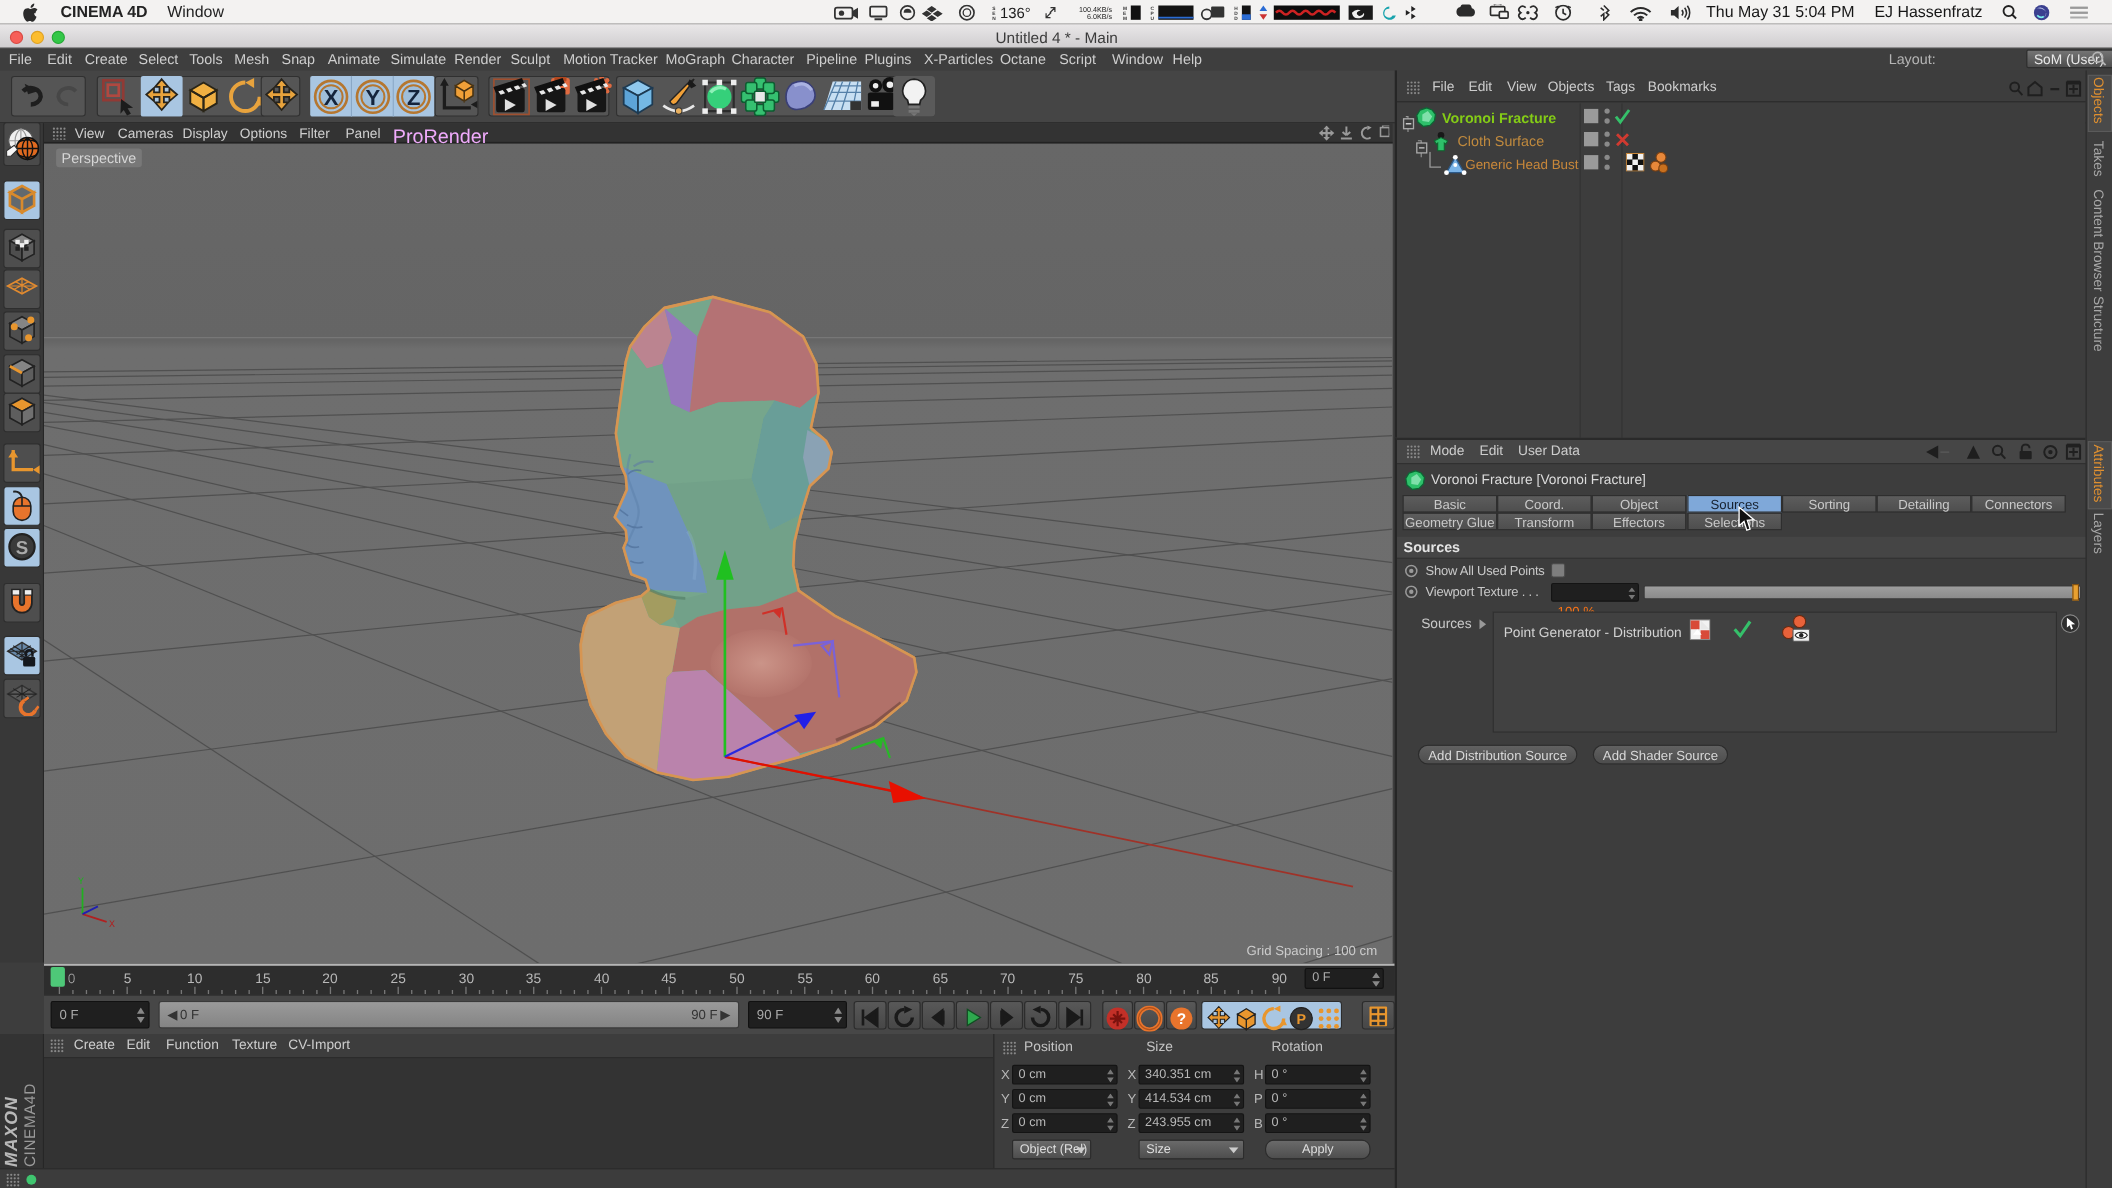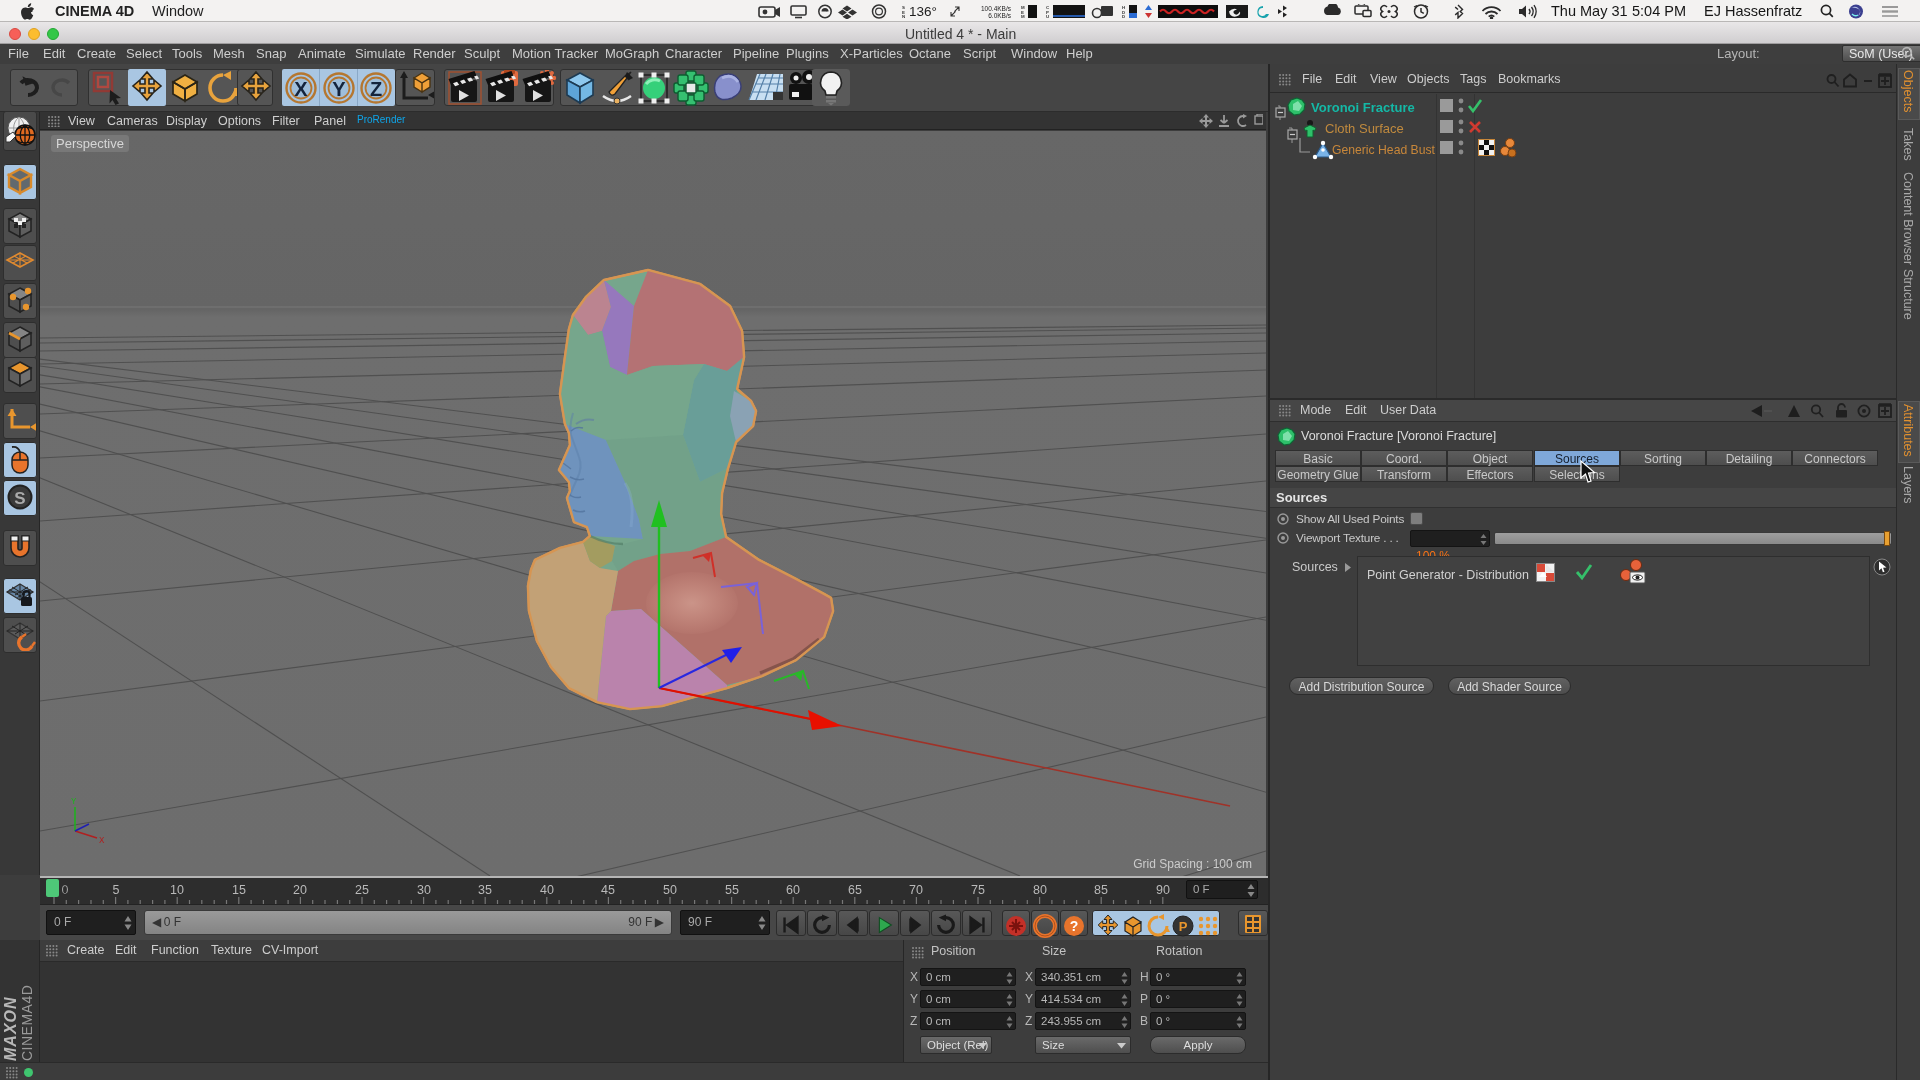--- a/index.html
+++ b/index.html
@@ -427,21 +427,21 @@
         <circle cx="8.4" cy="11.600000000000001" r="1"></circle>
         <circle cx="11.600000000000001" cy="11.600000000000001" r="1"></circle>
       </g>
     </svg>
   <div class="tx" style="left:28px;top:2px;font-size:12.5px;color:#cfcfcf;">View</div>
   <div class="tx" style="left:67px;top:2px;font-size:12.5px;color:#cfcfcf;">Cameras</div>
   <div class="tx" style="left:126px;top:2px;font-size:12.5px;color:#cfcfcf;">Display</div>
   <div class="tx" style="left:178px;top:2px;font-size:12.5px;color:#cfcfcf;">Options</div>
   <div class="tx" style="left:232px;top:2px;font-size:12.5px;color:#cfcfcf;">Filter</div>
   <div class="tx" style="left:274px;top:2px;font-size:12.5px;color:#cfcfcf;">Panel</div>
-  <div class="tx" style="left:317px;top:2px;font-size:10px;color:#0ea5e9;text-align:right;">ProRender</div>
+  <div class="tx" style="left:317px;top:2px;font-size:18px;color:#f0abfc;text-align:right;">ProRender</div>
   <svg class="abs" style="left:1159px;top:2px" width="64" height="14" viewBox="0 0 64 14" fill="#9a9a9a">
     <path d="M7 0 l3 3.5 h-2 v2.5 h2.5 v-2 l3.5 3 -3.5 3 v-2 h-2.5 v2.5 h2 l-3 3.5 -3 -3.5 h2 v-2.5 h-2.5 v2 l-3.5 -3 3.5 -3 v2 h2.5 v-2.5 h-2z"></path>
     <path d="M25 1 v8 m0 0 l-3.5 -3 m3.5 3 l3.5 -3 M20 12 h10" stroke="#9a9a9a" stroke-width="1.8" fill="none"></path>
     <path d="M44 2 a5 5 0 1 0 3 9" fill="none" stroke="#9a9a9a" stroke-width="1.8"></path>
       <path d="M44 0 l4 2 -4 2.5z"></path>
     <rect x="56" y="2" width="8" height="8" fill="none" stroke="#9a9a9a" stroke-width="1.4"></rect>
       <path d="M58 2 v-2 h8 v8 h-2" fill="none" stroke="#9a9a9a" stroke-width="1.4"></path>
   </svg>
 </div>
 <div class="abs" style="left:40px;top:131px;width:1226px;height:745px;overflow:hidden;background:#6a6a6a;">
@@ -981,21 +981,21 @@
 
  <svg class="abs" style="left:4px;top:36px" width="24" height="24" viewBox="0 0 24 24">
   <path d="M6 12 h-4 M6 20 v-14 h-2" stroke="#999" stroke-width="1" fill="none"></path>
   <rect x="2" y="8" width="9" height="9" fill="#3d3d3d" stroke="#aaa" stroke-width="1.2"></rect>
       <path d="M4 12.5 h5" stroke="#ccc" stroke-width="1.2"></path>
  </svg>
  <svg class="abs" style="left:17px;top:33px" width="20" height="20" viewBox="0 0 20 20">
   <path d="M10 1 l5 2 3 4 -1 6 -4 4 -6 1 -5 -4 -1 -6 3 -5z" fill="#2ec06a" stroke="#0d6634" stroke-width="1.2"></path>
   <path d="M6 7 l5 -3 4 5 -3 5 -6 -1z" fill="#7fe0aa"></path>
  </svg>
- <div class="tx" style="left:41px;top:36px;font-size:13px;font-weight:bold;color:#14b8a6;">Voronoi Fracture</div>
+ <div class="tx" style="left:41px;top:36px;font-size:13px;font-weight:bold;color:#84cc16;">Voronoi Fracture</div>
  <div class="abs" style="left:170px;top:35px;width:13px;height:13px;background:#9a9a9a;"></div>
  <svg class="abs" style="left:187px;top:33px" width="10" height="18">
       <circle cx="4" cy="4" r="2.4" fill="#8a8a8a"></circle>
       <circle cx="4" cy="13" r="2.4" fill="#8a8a8a"></circle>
     </svg>
  <svg class="abs" style="left:196px;top:33px" width="18" height="18" viewBox="0 0 18 18">
       <path d="M3 9 l4 5 8 -11" fill="none" stroke="#35c06a" stroke-width="2.6"></path>
     </svg>
 
  <svg class="abs" style="left:14px;top:57px" width="26" height="26" viewBox="0 0 26 26">

